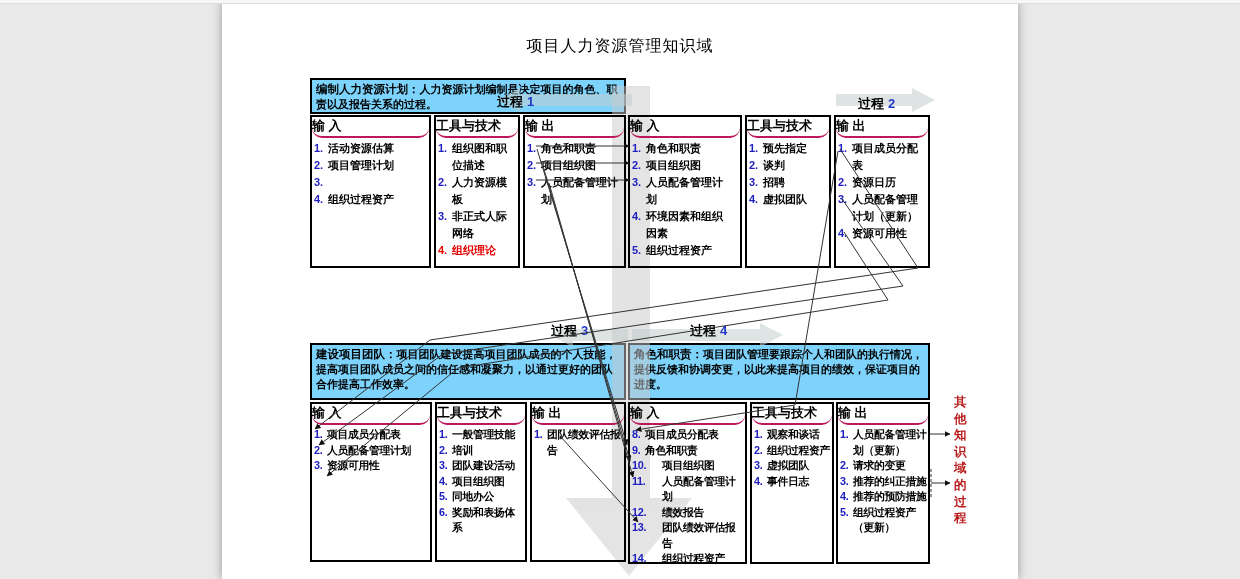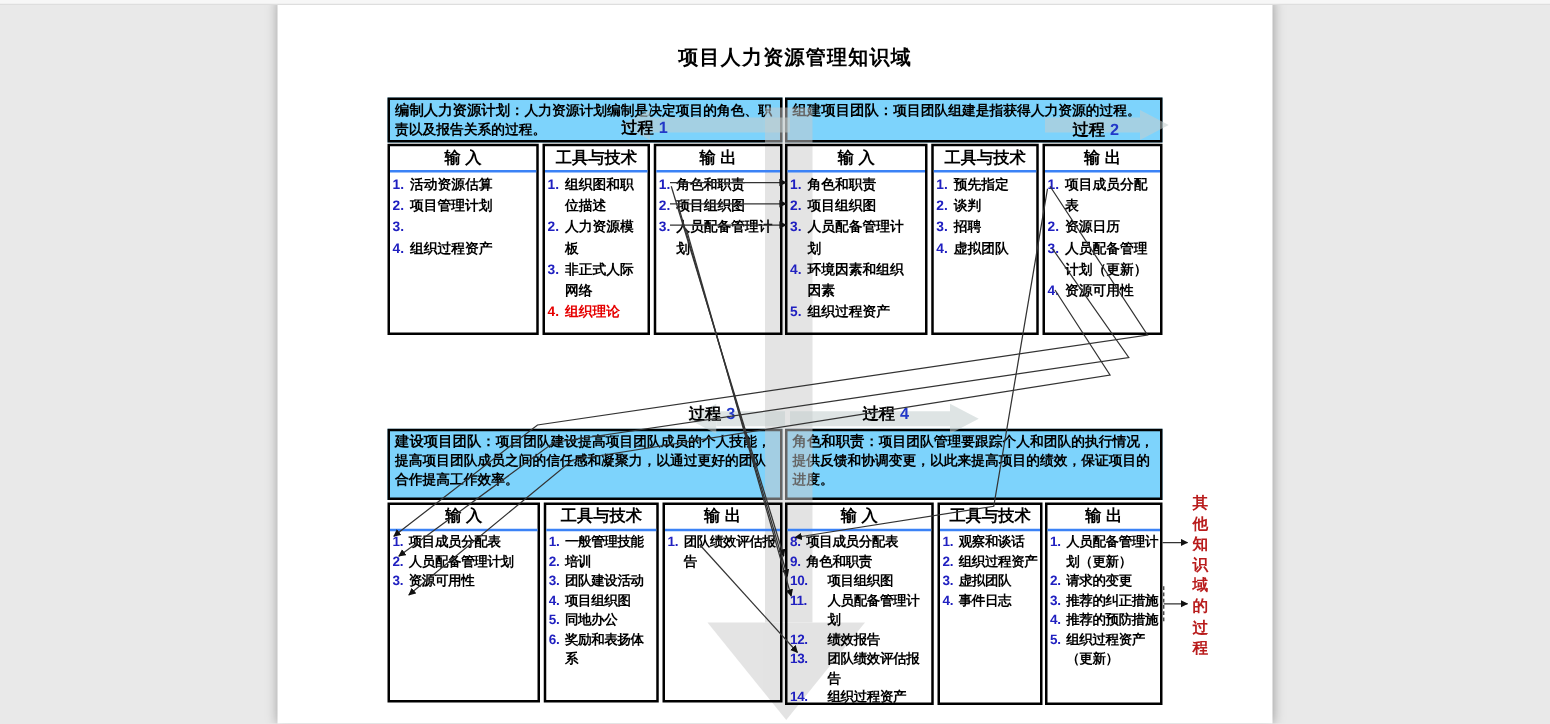--- a/index.html
+++ b/index.html
@@ -3,32 +3,32 @@
 <meta charset="utf-8">
 <style>
   html,body{margin:0;padding:0;background:#e9e9e9;}
   .canvas{position:relative;width:1240px;height:579px;overflow:hidden;
           background:#e9e9e9;font-family:"Liberation Sans",sans-serif;}
   .topstrip{position:absolute;left:0;top:0;width:1240px;height:3px;
             background:#f7f7f7;border-bottom:1px solid #dedede;z-index:50;}
   .page{position:absolute;left:222px;top:0;width:796px;height:579px;
         background:#ffffff;box-shadow:0 0 9px rgba(0,0,0,.35);z-index:1;}
   .doc-title{position:absolute;left:222px;top:36px;width:796px;text-align:center;
-             font-size:16px;font-weight:bold;color:#000;letter-spacing:1px;z-index:4;padding-left:16px;}
+             font-size:16px;font-weight:normal;color:#000;letter-spacing:1px;z-index:4;}
   
   .proc-hdr{position:absolute;background:#7dd3fc;border:2px solid #000;box-sizing:border-box;
             font-size:11px;font-weight:bold;color:#000;line-height:15px;padding:2px 4px;z-index:2;}
   .proc-hdr .pname{font-size:11.5px;}
   
   .proc-label{position:absolute;z-index:4;font-size:13px;font-weight:bold;color:#000;white-space:nowrap;}
   .proc-label .pnum{color:#2238c8;padding-left:4px;}
   
   .col{position:absolute;border:2px solid #000;box-sizing:border-box;background:transparent;z-index:4;}
-  .col-head{height:19px;line-height:18px;border-bottom:2px solid #3b82f6;text-align:center;
-            font-size:13px;font-weight:bold;color:#000;}
+  .col-head{height:19px;line-height:18px;border-bottom:2px solid #be185d;
+            font-size:13px;font-weight:bold;color:#000;border-radius:10px;}
   .items{padding:2px 1px 0 2px;}
   .item{display:flex;font-weight:bold;color:#000;}
   .top-t .item{font-size:11px;line-height:17px;}
   .bot-t .item{font-size:10.8px;line-height:15.5px;letter-spacing:-0.3px;}
   .item .n{color:#2020c0;min-width:14px;flex:none;}
   .bot-t .item .n{min-width:13px;}
   .item .n.wide{min-width:30px;}
   .item.red .n,.item.red .t{color:#e60000;}
   .pad-r .items{padding-right:14px;}
   
@@ -41,23 +41,20 @@
 <body>
 
 <div class="canvas">
   <div class="topstrip"></div>
   <div class="page"></div>
 
   <div class="doc-title">项目人力资源管理知识域</div>
 
   <div class="proc-hdr" style="left:310px;top:78px;width:316px;height:36px;">
     <span class="pname">编制人力资源计划：</span><span>人力资源计划编制是决定项目的角色、职责以及报告关系的过程。</span>
-  </div>
-  <div class="proc-hdr" style="left:628px;top:78px;width:302px;height:36px;">
-    <span class="pname">组建项目团队：</span><span>项目团队组建是指获得人力资源的过程。</span>
   </div>
   <div class="proc-hdr" style="left:310px;top:343px;width:316px;height:57px;">
     <span class="pname">建设项目团队：</span><span>项目团队建设提高项目团队成员的个人技能，提高项目团队成员之间的信任感和凝聚力，以通过更好的团队合作提高工作效率。</span>
   </div>
   <div class="proc-hdr" style="left:628px;top:343px;width:302px;height:57px;">
     <span class="pname">角色和职责：</span><span>项目团队管理要跟踪个人和团队的执行情况，提供反馈和协调变更，以此来提高项目的绩效，保证项目的进度。</span>
   </div>
 
   <svg class="wm" width="1240" height="579">
     <g fill="#c9c9c9" opacity="0.5">

